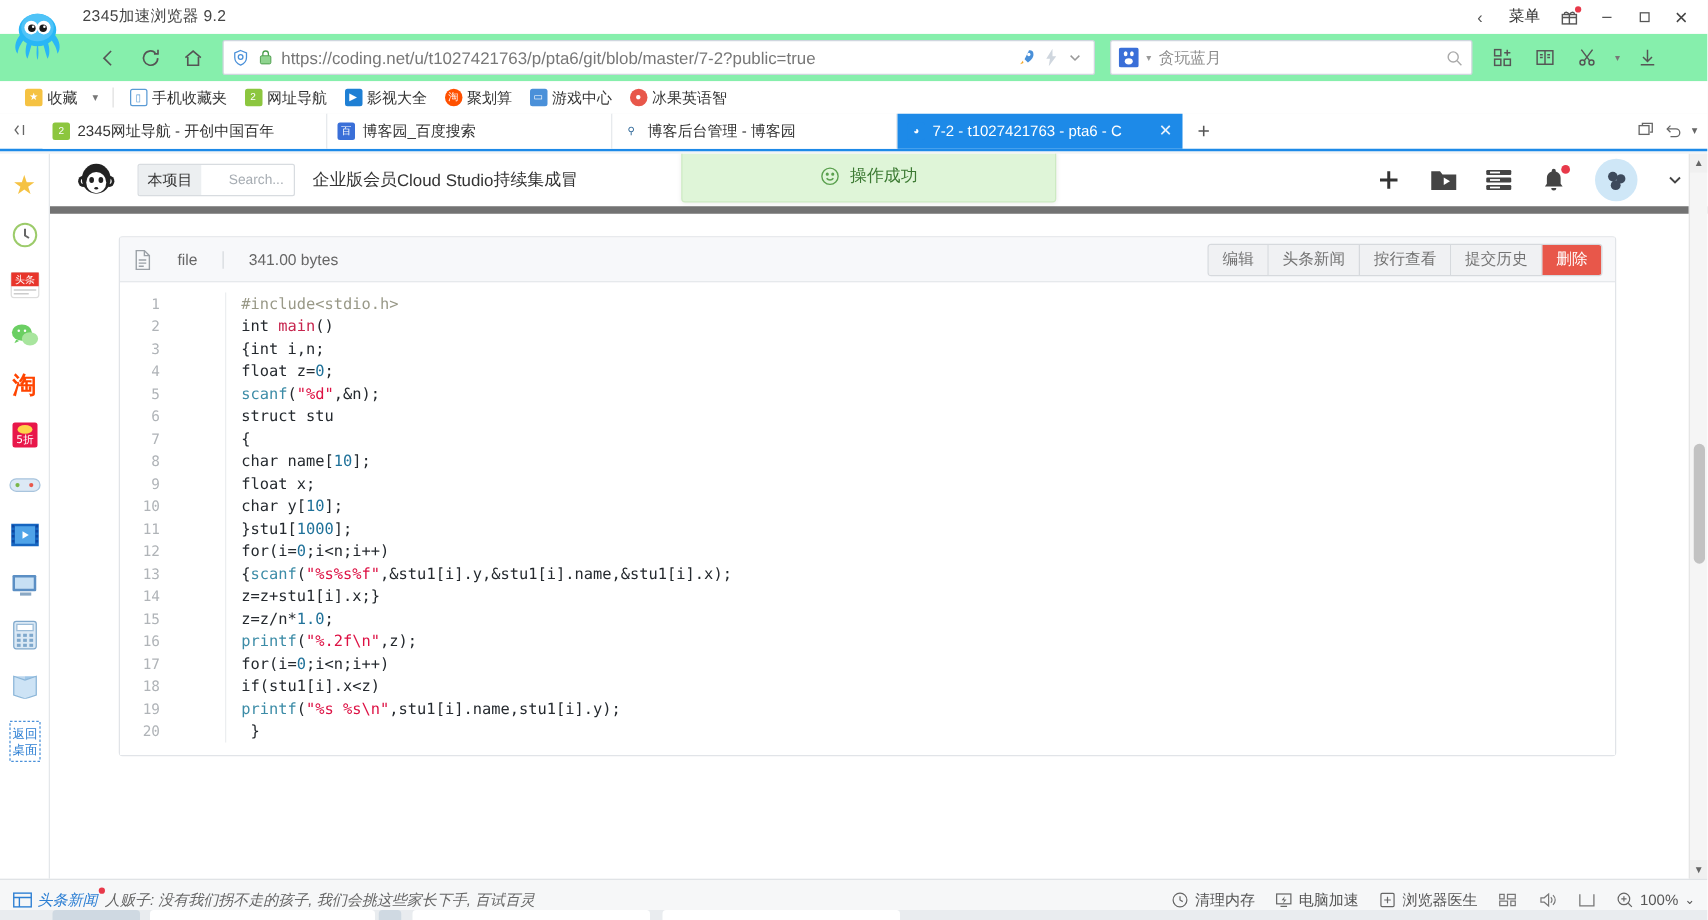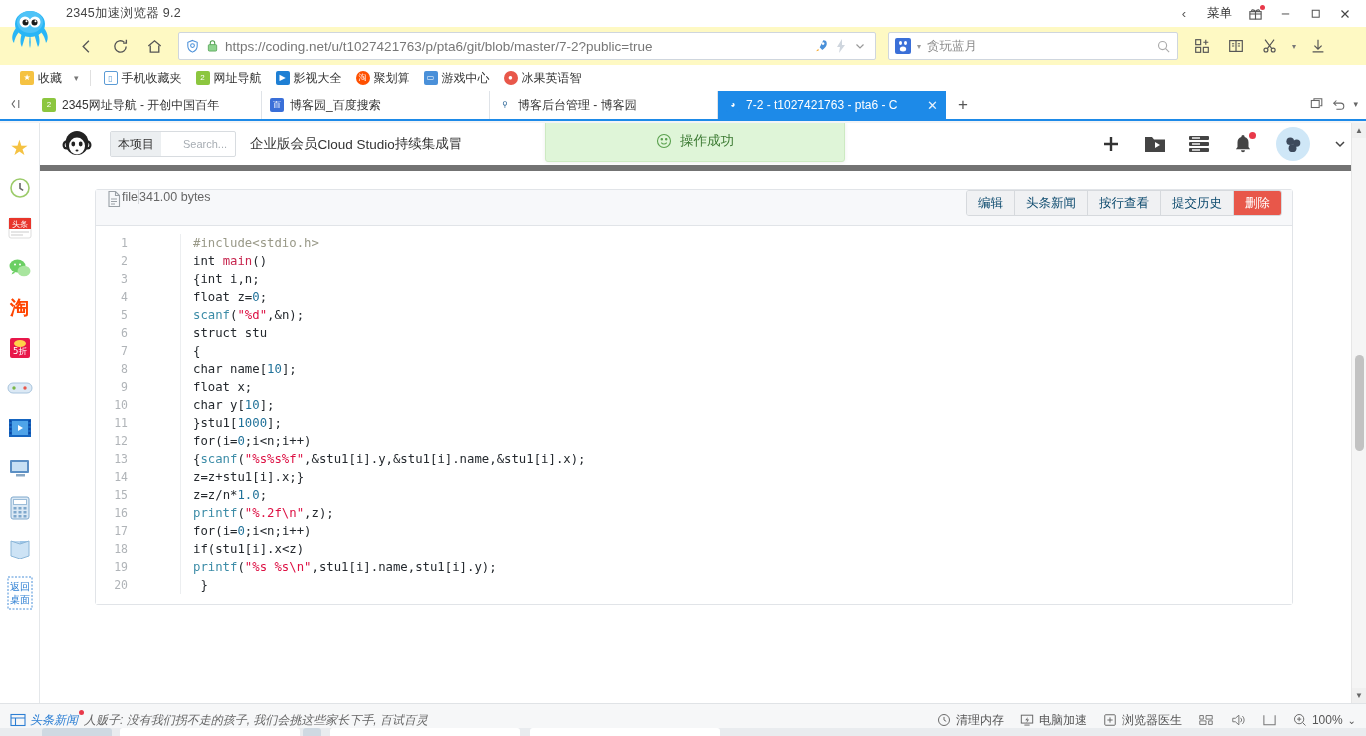--- a/index.html
+++ b/index.html
@@ -26,21 +26,21 @@
   .tb-right { position: absolute; right: 6px; top: 0; height: 27px; display: flex; align-items: center; gap: 0px; }
   .tb-btn {
     width: 30px; height: 27px; display: flex; align-items: center; justify-content: center;
     color: #555; font-size: 13px; cursor: default;
   }
   .menu-btn { width: auto; padding: 0 8px; font-size: 12.5px; color: #333; display: flex; gap: 4px; align-items: center;}
   .gift-wrap { position: relative; }
   .gift-dot { position: absolute; top: 5px; right: 5px; width: 5px; height: 5px; border-radius: 50%; background: #e8394a; }
 
   
-  .navbar { height: 38px; background: #fef9c3; display: flex; align-items: center; padding: 0 8px; gap: 2px; }
+  .navbar { height: 38px; background: #86efac; display: flex; align-items: center; padding: 0 8px; gap: 2px; }
   .nav-ico {
     width: 32px; height: 30px; display: flex; align-items: center; justify-content: center;
     color: #4a4a4a;
   }
   .urlbar {
     flex: 0 0 auto; width: 698px; height: 28px; margin-left: 6px;
     border: 1px solid #cfd6de; border-radius: 2px; background: #fff;
     display: flex; align-items: center; padding: 0 6px; gap: 6px;
   }
   .url-text { font-size: 13.5px; color: #777; white-space: nowrap; overflow: hidden; }
@@ -119,28 +119,28 @@
     background: #dff5d8; border: 1px solid #cdeac2; border-radius: 3px;
     display: flex; align-items: center; justify-content: center; gap: 8px;
     color: #3c7a33; font-size: 13.5px; box-shadow: 0 1px 4px rgba(0,0,0,.07); z-index: 30;
   }
 
   
   .content-wrap { padding: 18px 32px 0 55px; background: #fff; height: calc(100% - 48px); }
   .file-card { border: 1px solid #e1e4e8; border-radius: 3px; background: #fff; width: 1198px; }
   .file-head {
     height: 36px; background: #f7f8fa; border-bottom: 1px solid #e1e4e8;
-    display: flex; align-items: flex-start; padding: 0 10px; gap: 0;
+    display: flex; align-items: center; padding: 0 10px; gap: 20px;
   }
   .fh-label { font-size: 12.5px; color: #666; }
   .fh-div { width: 1px; height: 14px; background: #d6d9dd; }
   .fh-right { margin-left: auto; display: flex; align-items: stretch; height: 26px;
               border: 1px solid #d6d9dd; border-radius: 3px; overflow: hidden; }
   .fh-btn {
-    font-size: 12.5px; color: #0c4a6e; padding: 0 11px; background: #f0f1f3;
+    font-size: 12.5px; color: #737373; padding: 0 11px; background: #f0f1f3;
     display: flex; align-items: center; border-right: 1px solid #d6d9dd;
   }
   .fh-btn:last-child { border-right: none; }
   .fh-btn.danger { background: #e8574a; color: #fff; }
 
   .code-body { display: flex; background: #fff; padding: 8px 0 10px 0; }
   .gutter {
     width: 44px; flex: none; text-align: right; padding-right: 12px;
     font-family: "DejaVu Sans Mono", "Liberation Mono", monospace; font-size: 11.5px;
     color: #b0b4b8; line-height: 18px; user-select: none;

